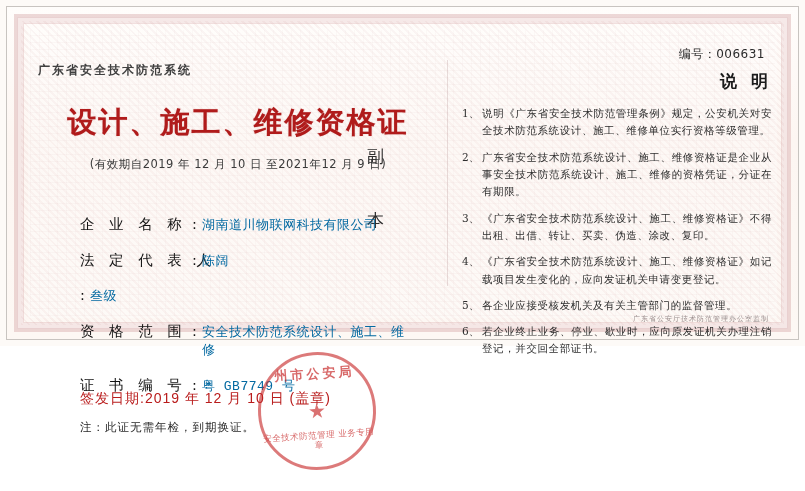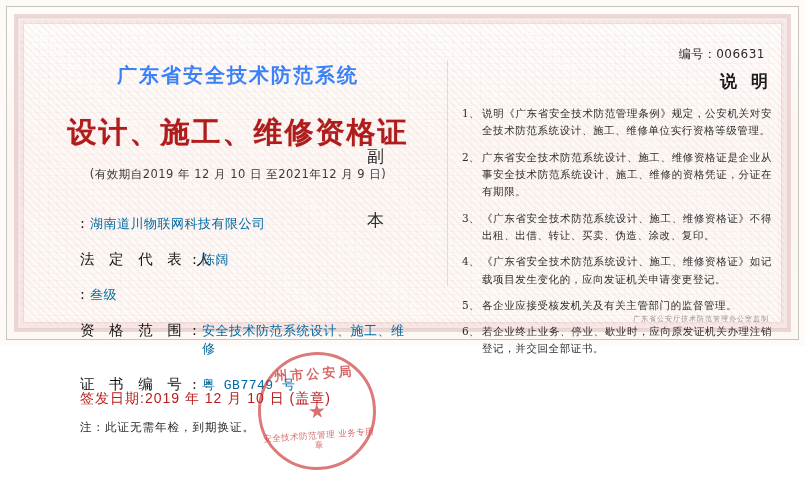--- a/index.html
+++ b/index.html
@@ -71,24 +71,23 @@
   }
 
   
   .left-col {
     position: absolute;
     left: 38px;
     top: 62px;
     width: 400px;
   }
   .org-line {
-    text-align: center;
-    font-size: 20px;
+    font-size: 12px;
     font-weight: bold;
-    color: #3b82f6;
+    color: #404040;
     letter-spacing: 2px;
     font-family: "DejaVu Sans", sans-serif;
   }
   .cert-title {
     text-align: center;
     margin-top: 24px;
     font-size: 29px;
     font-weight: bold;
     color: #b01b1b;
     letter-spacing: 2px;
@@ -277,20 +276,21 @@
   <div class="left-col">
     <div class="org-line">广东省安全技术防范系统</div>
     <div class="cert-title">设计、施工、维修资格证</div>
     <div class="valid-line">(有效期自2019 年 12 月 10 日 至2021年12 月 9 日)</div>
   </div>
 
   <div class="fuben">副 本</div>
 
   <div class="fields">
     <div class="field-row">
+      <span class="field-label">企 业 名 称</span>
       <span class="field-colon">:</span>
       <span class="field-value">湖南道川物联网科技有限公司</span>
     </div>
     <div class="field-row">
       <span class="field-label">法 定 代 表 人</span>
       <span class="field-colon">:</span>
       <span class="field-value">陈阔</span>
     </div>
     <div class="field-row">
       <span class="field-colon">:</span>

